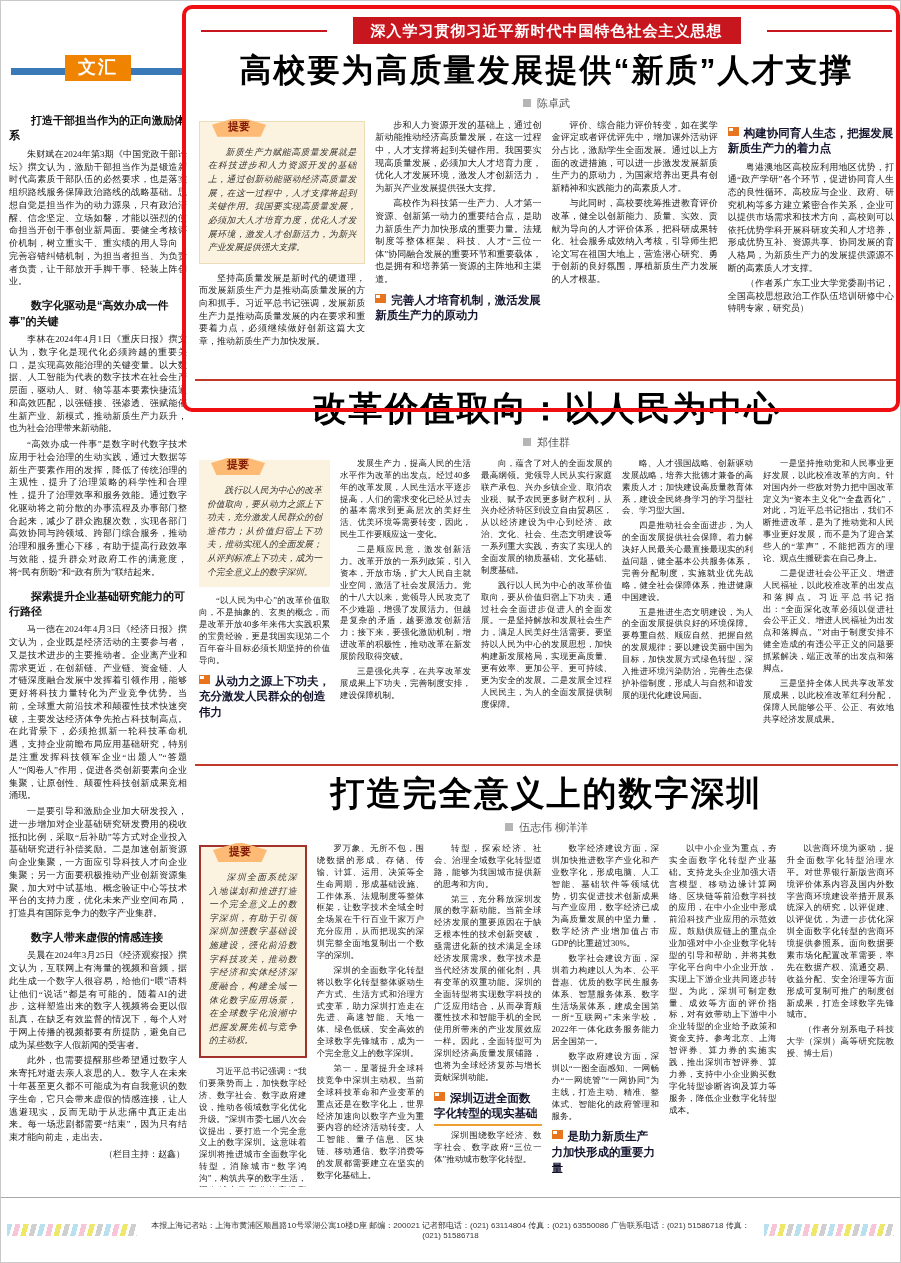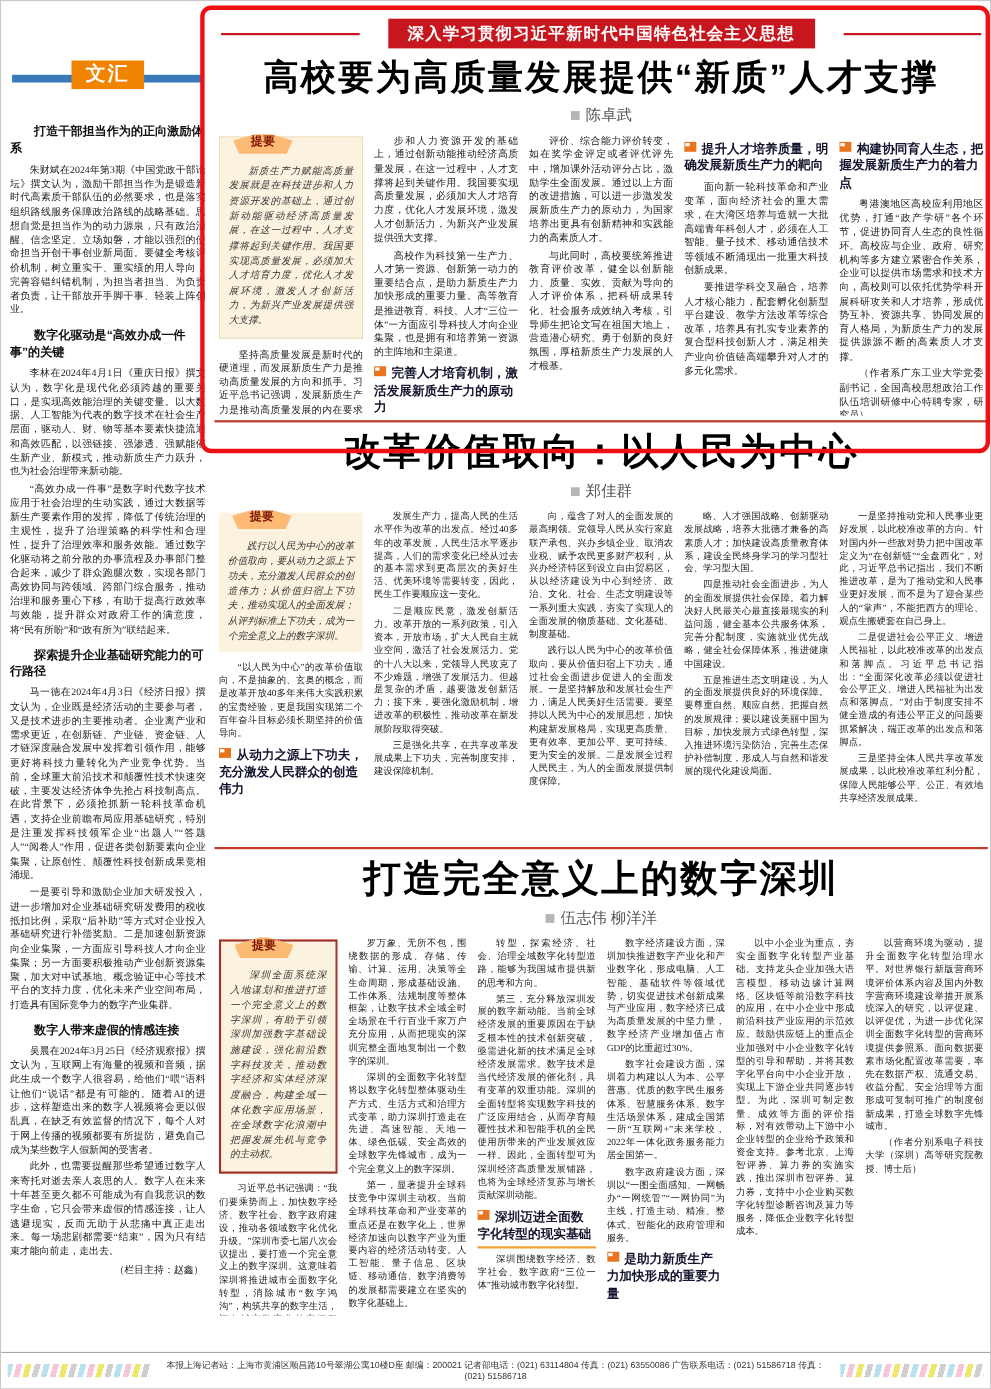--- a/index.html
+++ b/index.html
@@ -24,21 +24,21 @@
   .main{flex:1;min-width:0;}
   .article{position:relative;}
   .asep{height:2px;background:#c0392b;margin:4px 0 6px;}
   .brow{display:flex;align-items:center;gap:26px;margin:8px 6px 4px;}
   .rule{flex:1;height:2px;background:#c8161e;}
   .banner{background:#c8161e;color:#fff;font:bold 15px/1 "Liberation Sans",sans-serif;
           padding:6px 18px;letter-spacing:1px;white-space:nowrap;}
   .headline{margin:8px 0 0;text-align:center;font:900 32px/1.15 "Liberation Sans",sans-serif;
             color:#000;letter-spacing:2px;}
   .a2 .headline,.a3 .headline{font-size:34px;}
-  .byline{text-align:center;font-size:14px;color:#555;margin:7px 0 8px;}
+  .byline{text-align:center;font-size:11px;color:#555;margin:7px 0 8px;}
   .sq{display:inline-block;width:8px;height:8px;background:#b5b5b5;margin-right:6px;}
 
   .cols{display:flex;gap:10px;overflow:hidden;padding:0 4px;}
   .a1 .cols{height:256px;}
   .a2 .cols{height:302px;}
   .a3 .cols{height:344px;}
   .col{flex:1;min-width:0;overflow:hidden;}
   .para{font-size:9px;line-height:1.4;text-align:justify;text-indent:2em;margin:0 0 3px;}
   .a2 .para,.a3 .para{font-size:8.5px;}
   .end{color:#222;}
@@ -57,21 +57,21 @@
           clip-path:polygon(0 40%,50% 0,100% 40%,90% 100%,10% 100%);}
   .abtext{font-size:8.8px;line-height:1.55;font-style:italic;text-align:justify;
           text-indent:2em;margin:4px 0 0;color:#333;}
 
   
   .highlight{position:absolute;left:181px;top:4px;width:710px;height:399px;
              border:4px solid #ef0e12;border-radius:10px;pointer-events:none;z-index:6;}
 
   
   .footer{position:absolute;left:0;right:0;bottom:0;height:32px;border-top:1px solid #a8a8a8;
-          display:flex;align-items:center;gap:10px;padding:0 6px;background:#fff;}
+          display:flex;align-items:center;gap:10px;padding:16px 6px;background:#fff;}
   .stripes{width:130px;height:12px;flex:none;
            background:repeating-linear-gradient(105deg,#b9e0ee 0 5px,#fff 5px 8px,#f6c6d8 8px 13px,
              #fff 13px 16px,#eee76a 16px 21px,#fff 21px 24px,#cfcfcf 24px 29px,#fff 29px 32px);}
   .ftext{flex:1;text-align:center;font-size:8px;color:#333;
          font-family:"Liberation Sans",sans-serif;}
 </style>
 </head>
 <body>
 
 <div class="page">
@@ -109,31 +109,26 @@
           <div class="cols">
             <div class="col">
               <div class="abstract">
                 <div class="ribbon">提要</div>
                 <p class="abtext">新质生产力赋能高质量发展就是在科技进步和人力资源开发的基础上，通过创新动能驱动经济高质量发展，在这一过程中，人才支撑将起到关键作用。我国要实现高质量发展，必须加大人才培育力度，优化人才发展环境，激发人才创新活力，为新兴产业发展提供强大支撑。</p>
               </div>
               <p class="para">坚持高质量发展是新时代的硬道理，而发展新质生产力是推动高质量发展的方向和抓手。习近平总书记强调，发展新质生产力是推动高质量发展的内在要求和重要着力点，必须继续做好创新这篇大文章，推动新质生产力加快发展。</p>
             </div>
             <div class="col">
               <p class="para">步和人力资源开发的基础上，通过创新动能推动经济高质量发展，在这一过程中，人才支撑将起到关键作用。我国要实现高质量发展，必须加大人才培育力度，优化人才发展环境，激发人才创新活力，为新兴产业发展提供强大支撑。</p>
-              <p class="para">高校作为科技第一生产力、人才第一资源、创新第一动力的重要结合点，是助力新质生产力加快形成的重要力量。高等教育是推进教育、科技、人才“三位一体”一方面应引导科技人才向企业集聚，也是拥有和培养第一资源的主阵地和主渠道。</p>
+              <p class="para">高校作为科技第一生产力、人才第一资源、创新第一动力的重要结合点，是助力新质生产力加快形成的重要力量。法规制度等整体框架、科技、人才“三位一体”协同融合发展的重要环节和重要载体，也是拥有和培养第一资源的主阵地和主渠道。</p>
               <h2 class="subhead"><span class="mk"></span><span>完善人才培育机制，激活发展新质生产力的原动力</span></h2>
             </div>
             <div class="col">
               <p class="para">评价、综合能力评价转变，如在奖学金评定或者评优评先中，增加课外活动评分占比，激励学生全面发展。通过以上方面的改进措施，可以进一步激发发展新质生产力的原动力，为国家培养出更具有创新精神和实践能力的高素质人才。</p>
               <p class="para">与此同时，高校要统筹推进教育评价改革，健全以创新能力、质量、实效、贡献为导向的人才评价体系，把科研成果转化、社会服务成效纳入考核，引导师生把论文写在祖国大地上，营造潜心研究、勇于创新的良好氛围，厚植新质生产力发展的人才根基。</p>
-            </div>
-            <div class="col">
-              <h2 class="subhead"><span class="mk"></span><span>提升人才培养质量，明确发展新质生产力的靶向</span></h2>
-              <p class="para">面向新一轮科技革命和产业变革，面向经济社会的重大需求，在大湾区培养与造就一大批高端青年科创人才，必须在人工智能、量子技术、移动通信技术等领域不断涌现出一批重大科技创新成果。</p>
-              <p class="para">要推进学科交叉融合，培养人才核心能力，配套孵化创新型平台建设、教学方法改革等综合改革，培养具有扎实专业素养的复合型科技创新人才，满足相关产业向价值链高端攀升对人才的多元化需求。</p>
             </div>
             <div class="col">
               <h2 class="subhead"><span class="mk"></span><span>构建协同育人生态，把握发展新质生产力的着力点</span></h2>
               <p class="para">粤港澳地区高校应利用地区优势，打通“政产学研”各个环节，促进协同育人生态的良性循环。高校应与企业、政府、研究机构等多方建立紧密合作关系，企业可以提供市场需求和技术方向，高校则可以依托优势学科开展科研攻关和人才培养，形成优势互补、资源共享、协同发展的育人格局，为新质生产力的发展提供源源不断的高素质人才支撑。</p>
               <p class="para end">（作者系广东工业大学党委副书记，全国高校思想政治工作队伍培训研修中心特聘专家，研究员）</p>
             </div>
           </div>
         </section>
         <section class="article a2">
           <div class="asep"></div>
@@ -156,21 +151,21 @@
             <div class="col">
               <p class="para">向，蕴含了对人的全面发展的最高纲领。党领导人民从实行家庭联产承包、兴办乡镇企业、取消农业税、赋予农民更多财产权利，从兴办经济特区到设立自由贸易区，从以经济建设为中心到经济、政治、文化、社会、生态文明建设等一系列重大实践，夯实了实现人的全面发展的物质基础、文化基础、制度基础。</p>
               <p class="para">践行以人民为中心的改革价值取向，要从价值归宿上下功夫，通过社会全面进步促进人的全面发展。一是坚持解放和发展社会生产力，满足人民美好生活需要。要坚持以人民为中心的发展思想，加快构建新发展格局，实现更高质量、更有效率、更加公平、更可持续、更为安全的发展。二是发展全过程人民民主，为人的全面发展提供制度保障。</p>
             </div>
             <div class="col">
               <p class="para">略、人才强国战略、创新驱动发展战略，培养大批德才兼备的高素质人才；加快建设高质量教育体系，建设全民终身学习的学习型社会、学习型大国。</p>
               <p class="para">四是推动社会全面进步，为人的全面发展提供社会保障。着力解决好人民最关心最直接最现实的利益问题，健全基本公共服务体系，完善分配制度，实施就业优先战略，健全社会保障体系，推进健康中国建设。</p>
               <p class="para">五是推进生态文明建设，为人的全面发展提供良好的环境保障。要尊重自然、顺应自然、把握自然的发展规律；要以建设美丽中国为目标，加快发展方式绿色转型，深入推进环境污染防治，完善生态保护补偿制度，形成人与自然和谐发展的现代化建设局面。</p>
             </div>
             <div class="col">
-              <p class="para">一是坚持推动党和人民事业更好发展，以此校准改革的方向。针对国内外一些敌对势力把中国改革定义为“在创新链”“全盘西化”，对此，习近平总书记指出，我们不断推进改革，是为了推动党和人民事业更好发展，而不是为了迎合某些人的“掌声”，不能把西方的理论、观点生搬硬套在自己身上。</p>
+              <p class="para">一是坚持推动党和人民事业更好发展，以此校准改革的方向。针对国内外一些敌对势力把中国改革定义为“资本主义化”“全盘西化”，对此，习近平总书记指出，我们不断推进改革，是为了推动党和人民事业更好发展，而不是为了迎合某些人的“掌声”，不能把西方的理论、观点生搬硬套在自己身上。</p>
               <p class="para">二是促进社会公平正义、增进人民福祉，以此校准改革的出发点和落脚点。习近平总书记指出：“全面深化改革必须以促进社会公平正义、增进人民福祉为出发点和落脚点。”对由于制度安排不健全造成的有违公平正义的问题要抓紧解决，端正改革的出发点和落脚点。</p>
               <p class="para">三是坚持全体人民共享改革发展成果，以此校准改革红利分配，保障人民能够公平、公正、有效地共享经济发展成果。</p>
             </div>
           </div>
         </section>
         <section class="article a3">
           <div class="asep"></div>
           <h1 class="headline">打造完全意义上的数字深圳</h1>
           <div class="byline"><span class="sq"></span><span>伍志伟 柳洋洋</span></div>
           <div class="cols">

